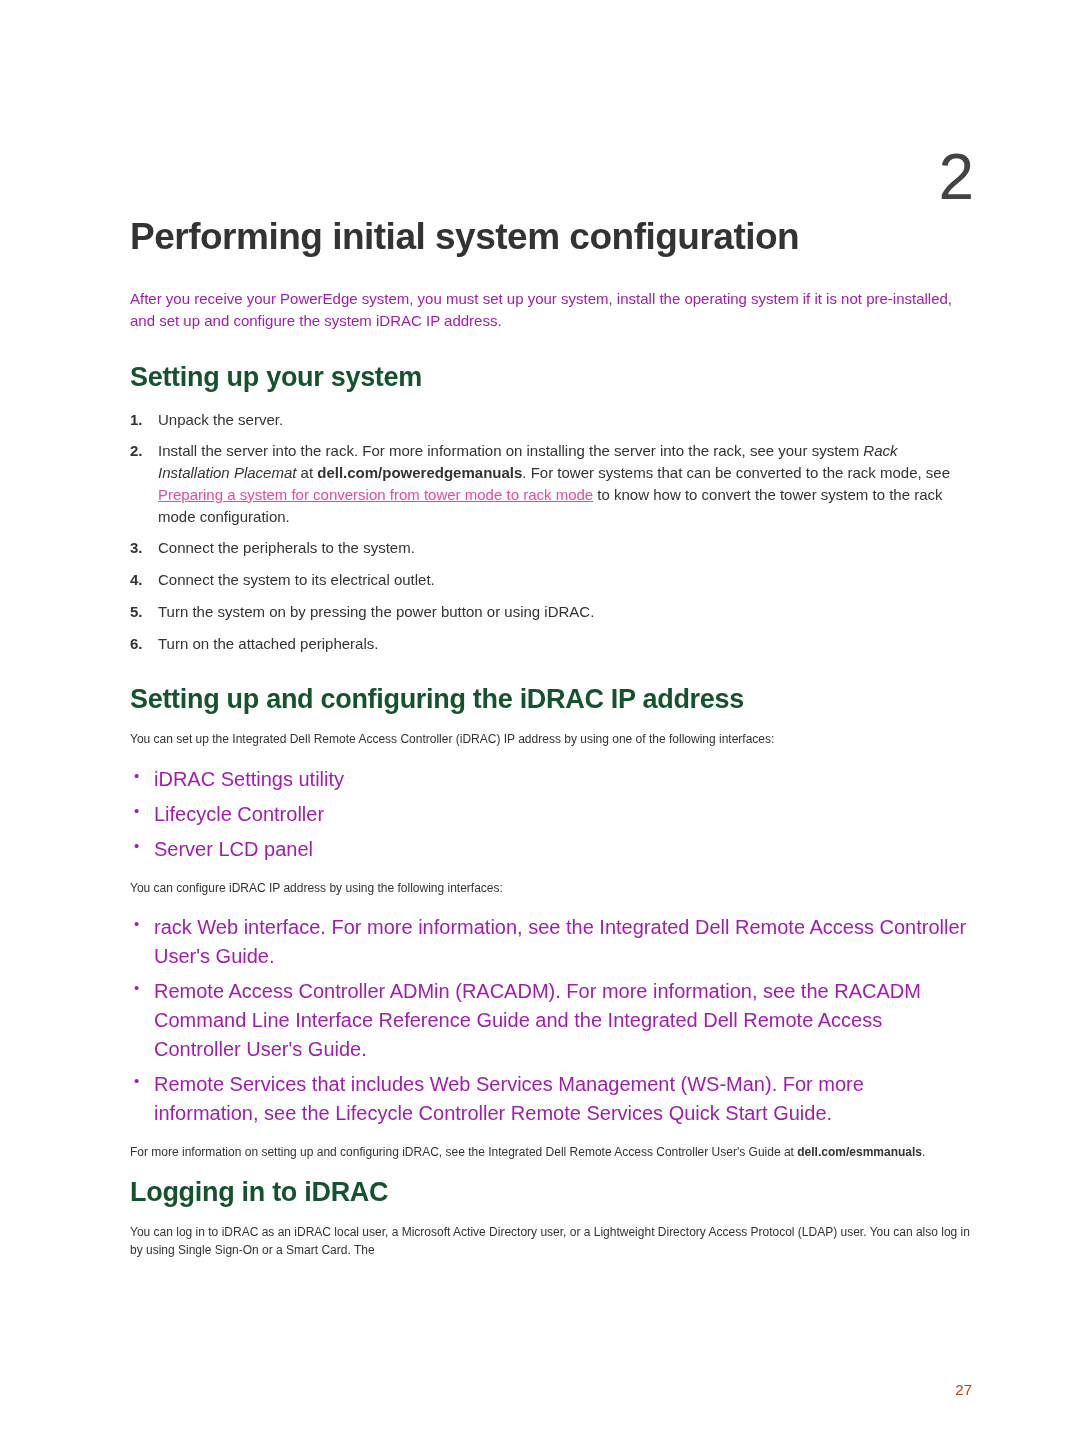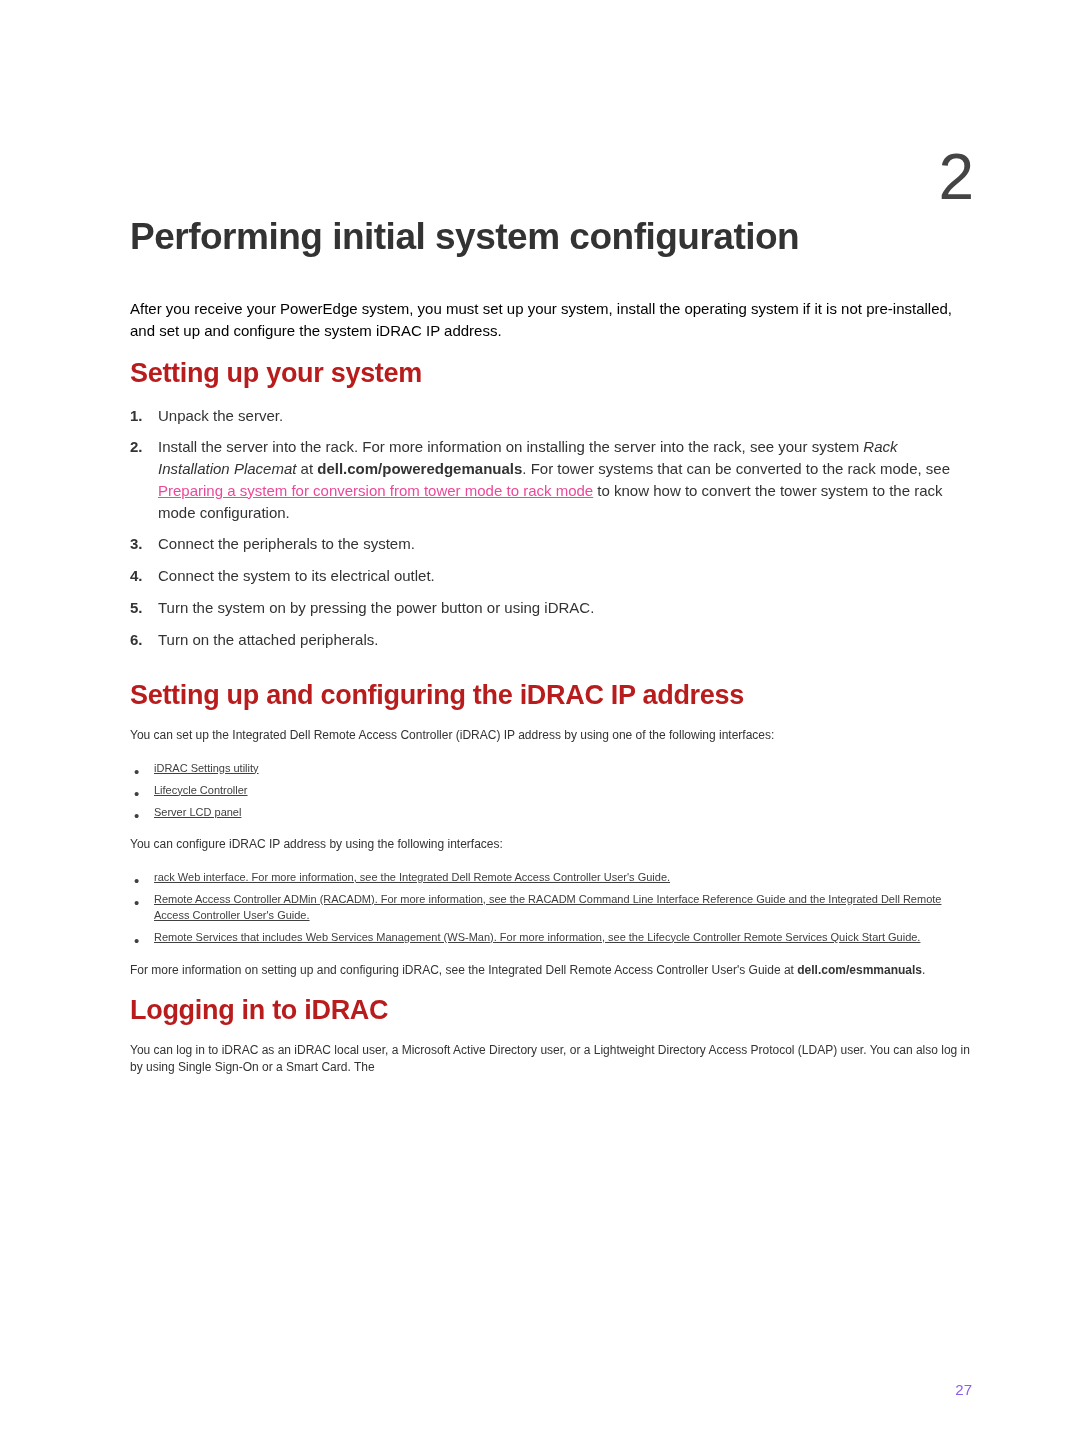--- a/index.html
+++ b/index.html
@@ -21,33 +21,33 @@
     font-weight: 300;
     color: #444444;
     text-align: right;
     margin-bottom: 2px;
     letter-spacing: -2px;
   }
   .chapter-title {
     font-size: 37px;
     font-weight: bold;
     color: #333333;
-    margin-bottom: 40px;
+    margin-bottom: 30px;
     letter-spacing: -0.5px;
   }
   .intro-paragraph {
     font-size: 15px;
     line-height: 1.45;
-    color: #000000;
-    margin-bottom: 16px;
+    color: #a21caf;
+    margin-bottom: 30px;
   }
   .section-heading {
     font-size: 27px;
     font-weight: bold;
-    color: #b91c1c;
+    color: #14532d;
     margin-bottom: 16px;
     letter-spacing: -0.3px;
   }
   .numbered-list {
     list-style: none;
     margin-bottom: 30px;
   }
   .numbered-list li {
     font-size: 15px;
     line-height: 1.45;
@@ -59,27 +59,26 @@
   .numbered-list li .num {
     position: absolute;
     left: 0;
     font-weight: bold;
   }
   .bullet-list {
     list-style: none;
     margin-bottom: 16px;
   }
   .bullet-list li {
-    font-size: 11px;
+    font-size: 20px;
     line-height: 1.45;
-    color: #404040;
+    color: #a21caf;
     margin-bottom: 6px;
     position: relative;
     padding-left: 24px;
-    text-decoration: underline;
   }
   .bullet-list li::before {
     content: "•";
     position: absolute;
     left: 4px;
     font-size: 15px;
   }
   .body-text {
     font-size: 12px;
     line-height: 1.45;
@@ -94,21 +93,21 @@
   }
   .link {
     color: #ec4899;
     text-decoration: underline;
   }
   .page-number {
     position: absolute;
     bottom: 36px;
     right: 108px;
     font-size: 15px;
-    color: #8b5cf6;
+    color: #c2410c;
   }
 </style>
 </head>
 <body>
 
 <div class="chapter-number">2</div>
 
 <h1 class="chapter-title">Performing initial system configuration</h1>
 
 <p class="intro-paragraph">After you receive your PowerEdge system, you must set up your system, install the operating system if it is not pre-installed, and set up and configure the system iDRAC IP address.</p>

